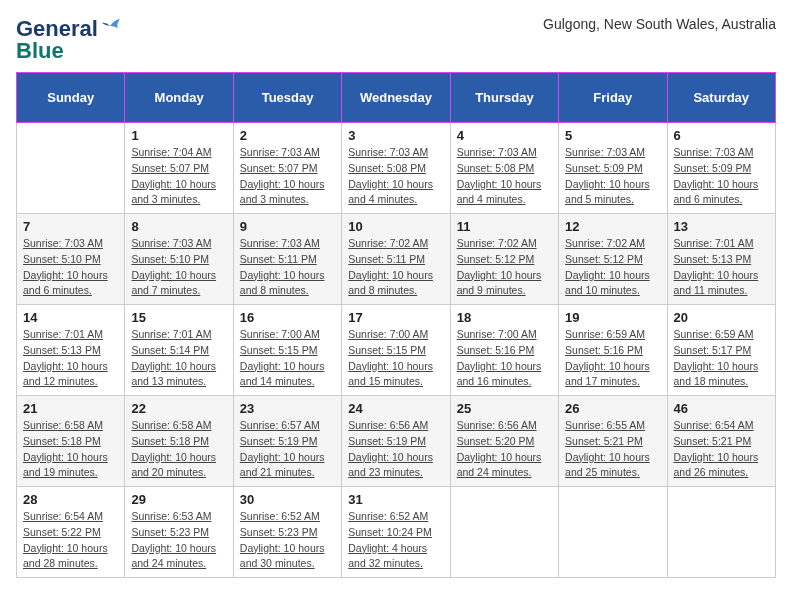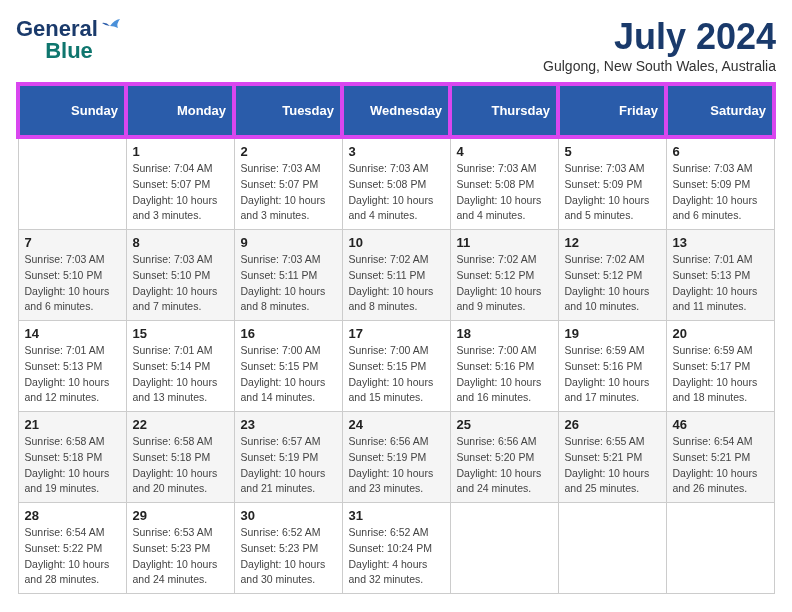--- a/index.html
+++ b/index.html
@@ -12,45 +12,45 @@
     }
     .header-area {
       display: flex;
       justify-content: space-between;
       align-items: flex-start;
       margin-bottom: 8px;
     }
     .logo {
       display: flex;
       flex-direction: column;
-      align-items: center;
+      align-items: flex-start;
     }
     .title-area { text-align: right; }
     .month-title {
       font-size: 36px;
       font-weight: bold;
       color: #1a3a6b;
     }
     .location {
       font-size: 14px;
       color: #333;
     }
     .calendar-table {
       width: 100%;
       border-collapse: collapse;
       font-size: 11px;
     }
     .calendar-table th {
       background-color: #2a5caa;
       color: #fff;
-      text-align: right;
+      text-align: center;
       padding: 17px 6px;
       font-size: 13px;
       font-weight: bold;
-      border: 4px solid #d946ef;
+      border: 1px solid #d946ef;
     }
     .calendar-table td {
       vertical-align: top;
       padding: 5px 6px;
       border: 1px solid #ccc;
       width: calc(100% / 7);
       min-height: 80px;
       background: #fff;
     }
     .calendar-table tr:nth-child(even) td {
@@ -59,20 +59,21 @@
     .day-num {
       font-size: 13px;
       font-weight: bold;
       color: #222;
       margin-bottom: 2px;
     }
     .day-info {
       color: #444;
       font-size: 10.5px;
       line-height: 1.5;
+      text-decoration: underline;
     }
     .empty-cell { background: #fff !important; }
     
     .row-even td { background: #f0f0f0; }
     .row-odd td { background: #fff; }
   </style>
 </head>
 <body>
 
 <div>
@@ -81,21 +82,20 @@
       <div style="display:flex;align-items:center;">
         <span style="font-size:22px;font-weight:bold;color:#1a3a6b;">General</span>
         <svg width="22" height="18" viewBox="0 0 22 18" style="margin-left:2px;margin-top:-4px;">
           <path d="M10,8 Q14,2 20,1 Q16,6 18,10 Q14,8 10,8Z" fill="#4a90d9"></path>
           <path d="M10,8 Q6,4 2,5 Q6,8 10,8Z" fill="#2a5caa"></path>
         </svg>
       </div>
       <div style="font-size:22px;font-weight:bold;color:#0f766e;margin-top:-4px;">Blue</div>
     </div>
     <div class="title-area">
-      <div class="month-title">July 2024</div>
       <div class="location">Gulgong, New South Wales, Australia</div>
     </div>
   </div>
 
   <table class="calendar-table">
     <thead>
       <tr>
       <th>Sunday</th>
           <th>Monday</th>
           <th>Tuesday</th>

